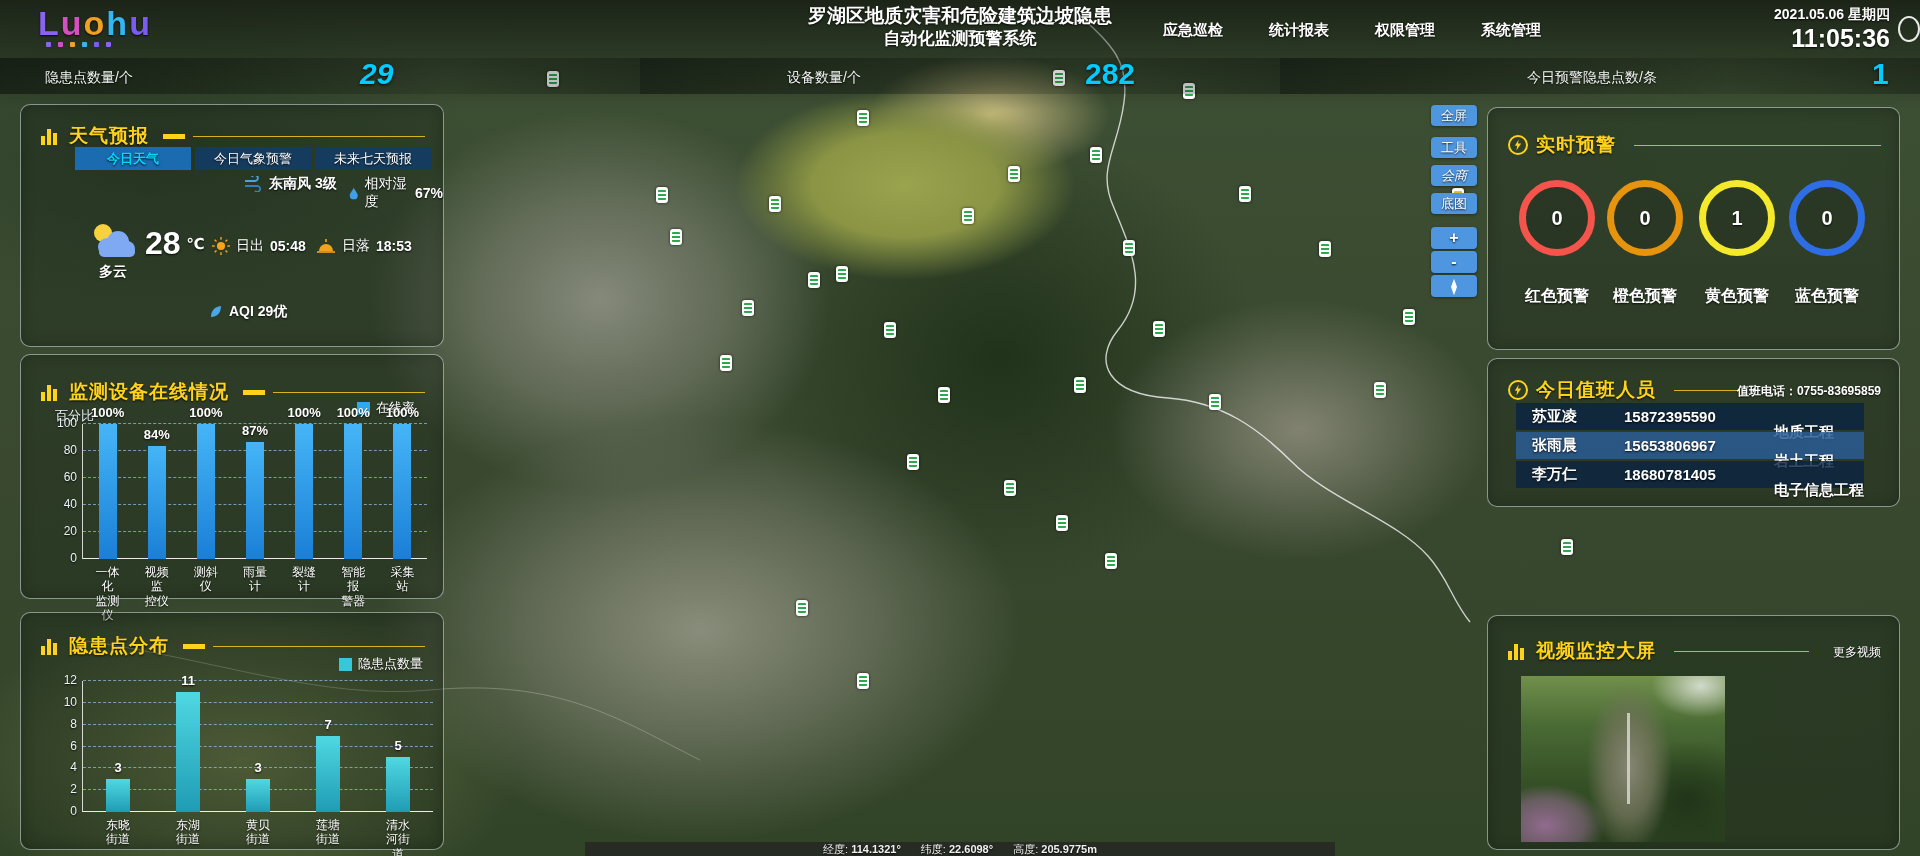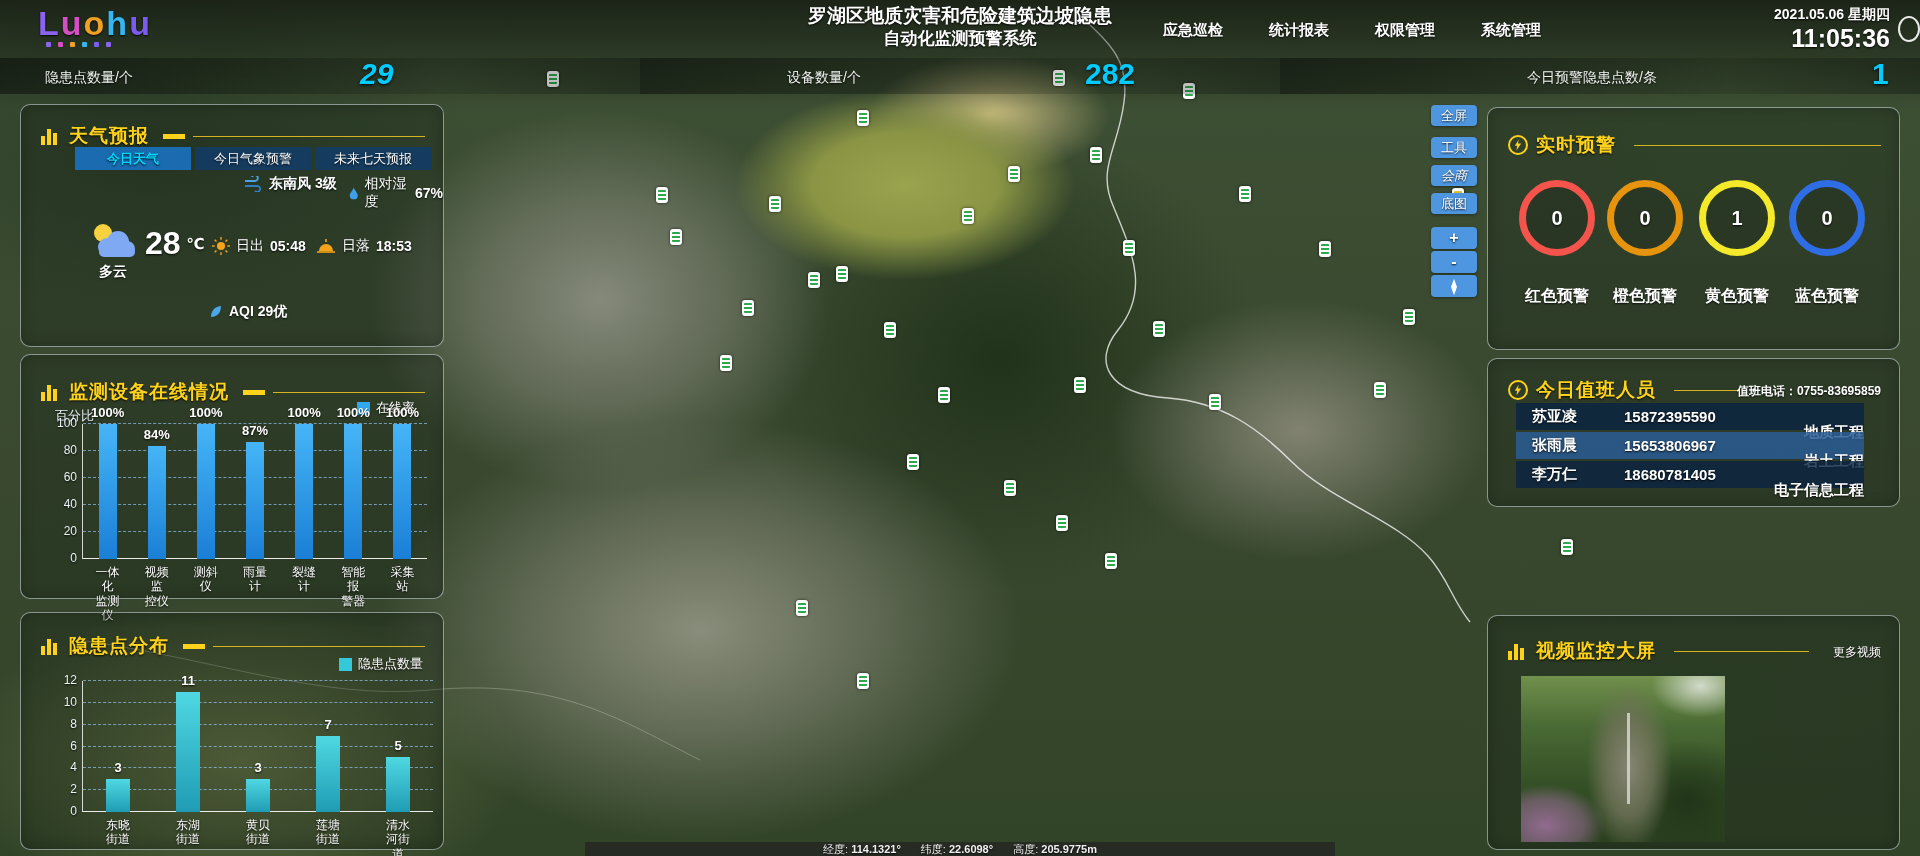--- a/index.html
+++ b/index.html
@@ -88,21 +88,21 @@
     font-size:20px;font-weight:bold;background:rgba(0,0,0,.12);}
   .warn-label{position:absolute;width:90px;text-align:center;font-size:16px;font-weight:bold;}
   
   .duty-phone{position:absolute;right:18px;top:24px;font-size:12px;font-weight:bold;}
   .duty-table{position:absolute;left:28px;top:44px;width:348px;display:flex;flex-direction:column;gap:2px;}
   .duty-row{height:27px;display:flex;align-items:center;font-size:15px;font-weight:bold;}
   .duty-row.odd{background:rgba(10,35,66,.82);}
   .duty-row.even{background:rgba(42,92,148,.85);}
   .duty-name{width:92px;padding-left:16px;}
   .duty-tel{width:150px;}
-  .duty-job{flex:1;text-align:right;margin-top:32px;}
+  .duty-job{flex:1;text-align:left;margin-top:32px;}
   
   .more-link{position:absolute;right:18px;top:28px;font-size:12px;color:#fff;cursor:pointer;}
   .video-box{position:absolute;left:33px;top:60px;width:204px;height:166px;cursor:pointer;
     background:
       radial-gradient(ellipse 70px 45px at 88% 6%, rgba(216,223,210,.95), rgba(216,223,210,0) 70%),
       radial-gradient(ellipse 55px 110px at 53% 55%, rgba(138,136,118,.95) 0%, rgba(111,114,88,.8) 45%, rgba(111,114,88,0) 78%),
       radial-gradient(ellipse 70px 48px at 12% 90%, rgba(156,111,154,.9) 0%, rgba(156,111,154,.5) 55%, rgba(156,111,154,0) 85%),
       radial-gradient(ellipse 95px 75px at 82% 75%, rgba(32,52,24,.95), rgba(32,52,24,0) 80%),
       linear-gradient(180deg,#71904c 0%,#4a6a34 30%,#355026 65%,#2a401f 100%);}
   .video-pole{position:absolute;left:52%;top:22%;width:3px;height:55%;background:#d6d6d0;opacity:.85;}

